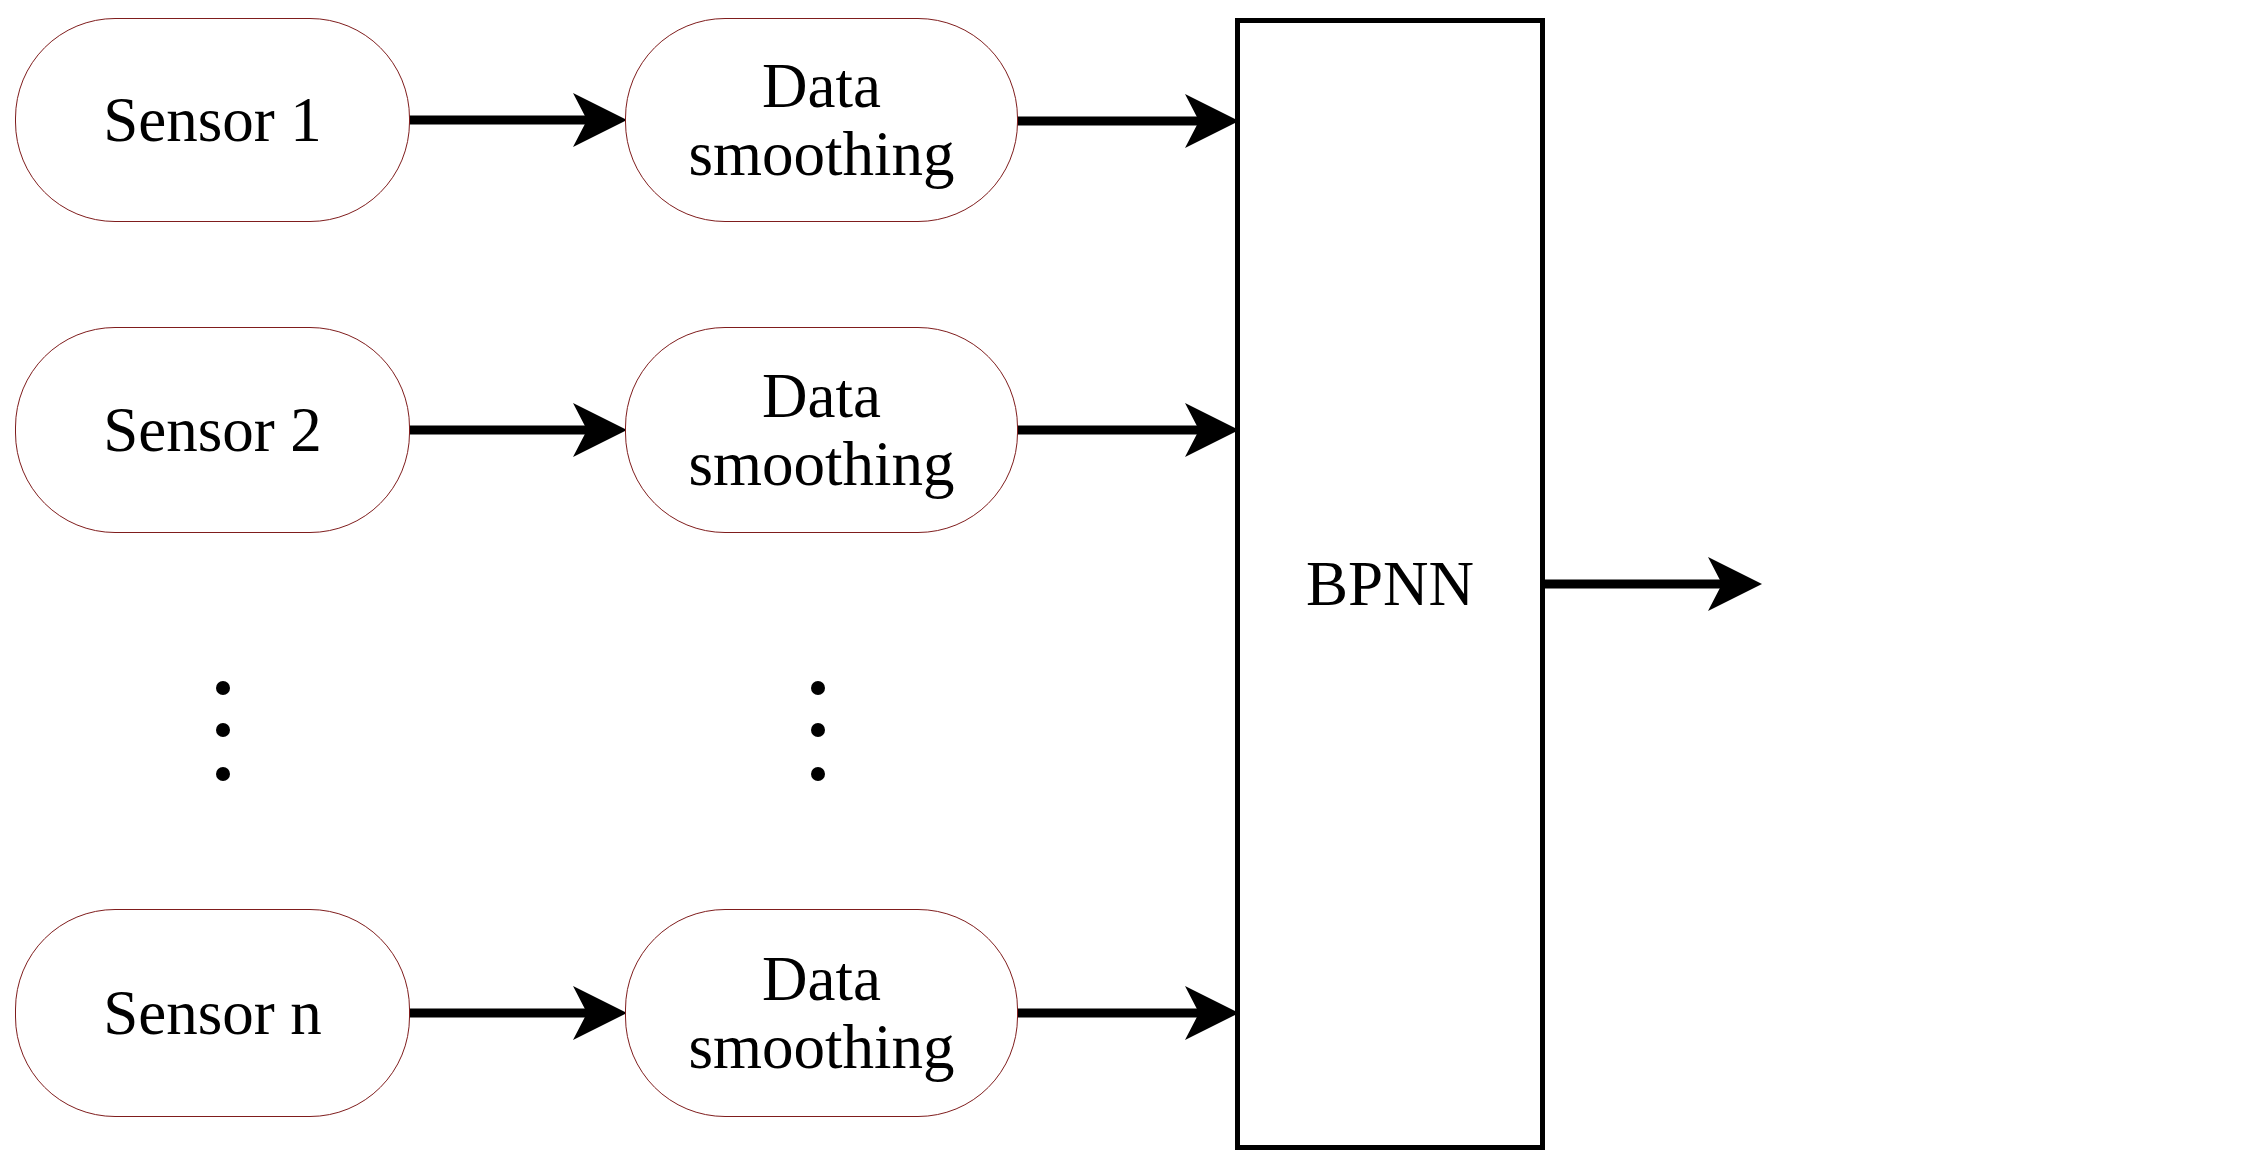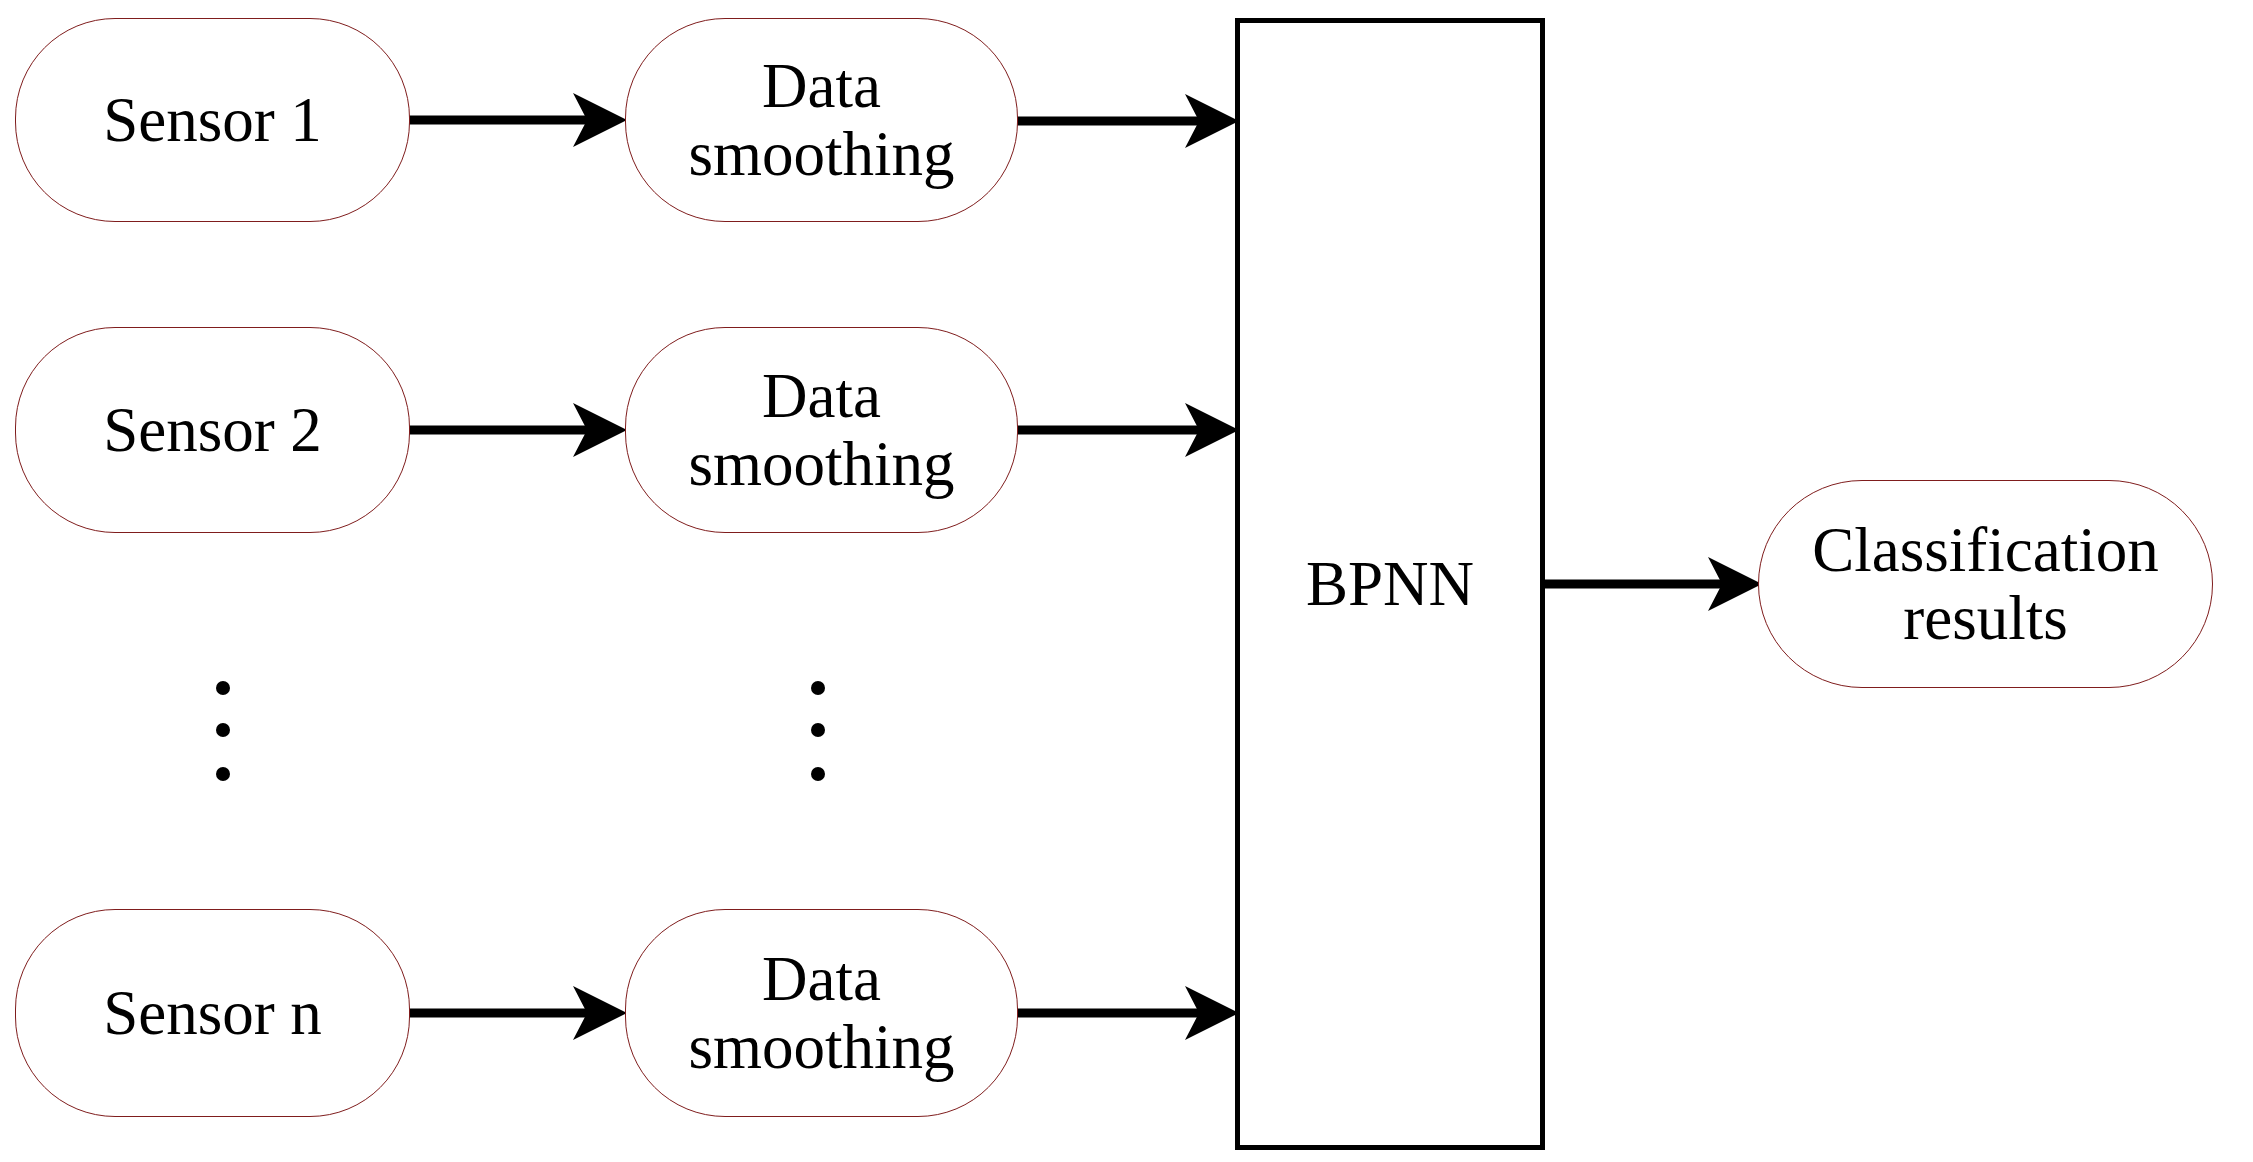--- a/index.html
+++ b/index.html
@@ -136,17 +136,14 @@
   </div>
 
   <div class="node stadium" id="node-smoothing-n">
     <span class="node-label">Data smoothing</span>
   </div>
 
   <div class="node rect" id="node-bpnn">
     <span class="node-label">BPNN</span>
   </div>
 
-  <div class="node stadium" id="node-classification">
-    <span class="node-label">Classification results</span>
-  </div>
 
 </div>
 
 </body></html>

